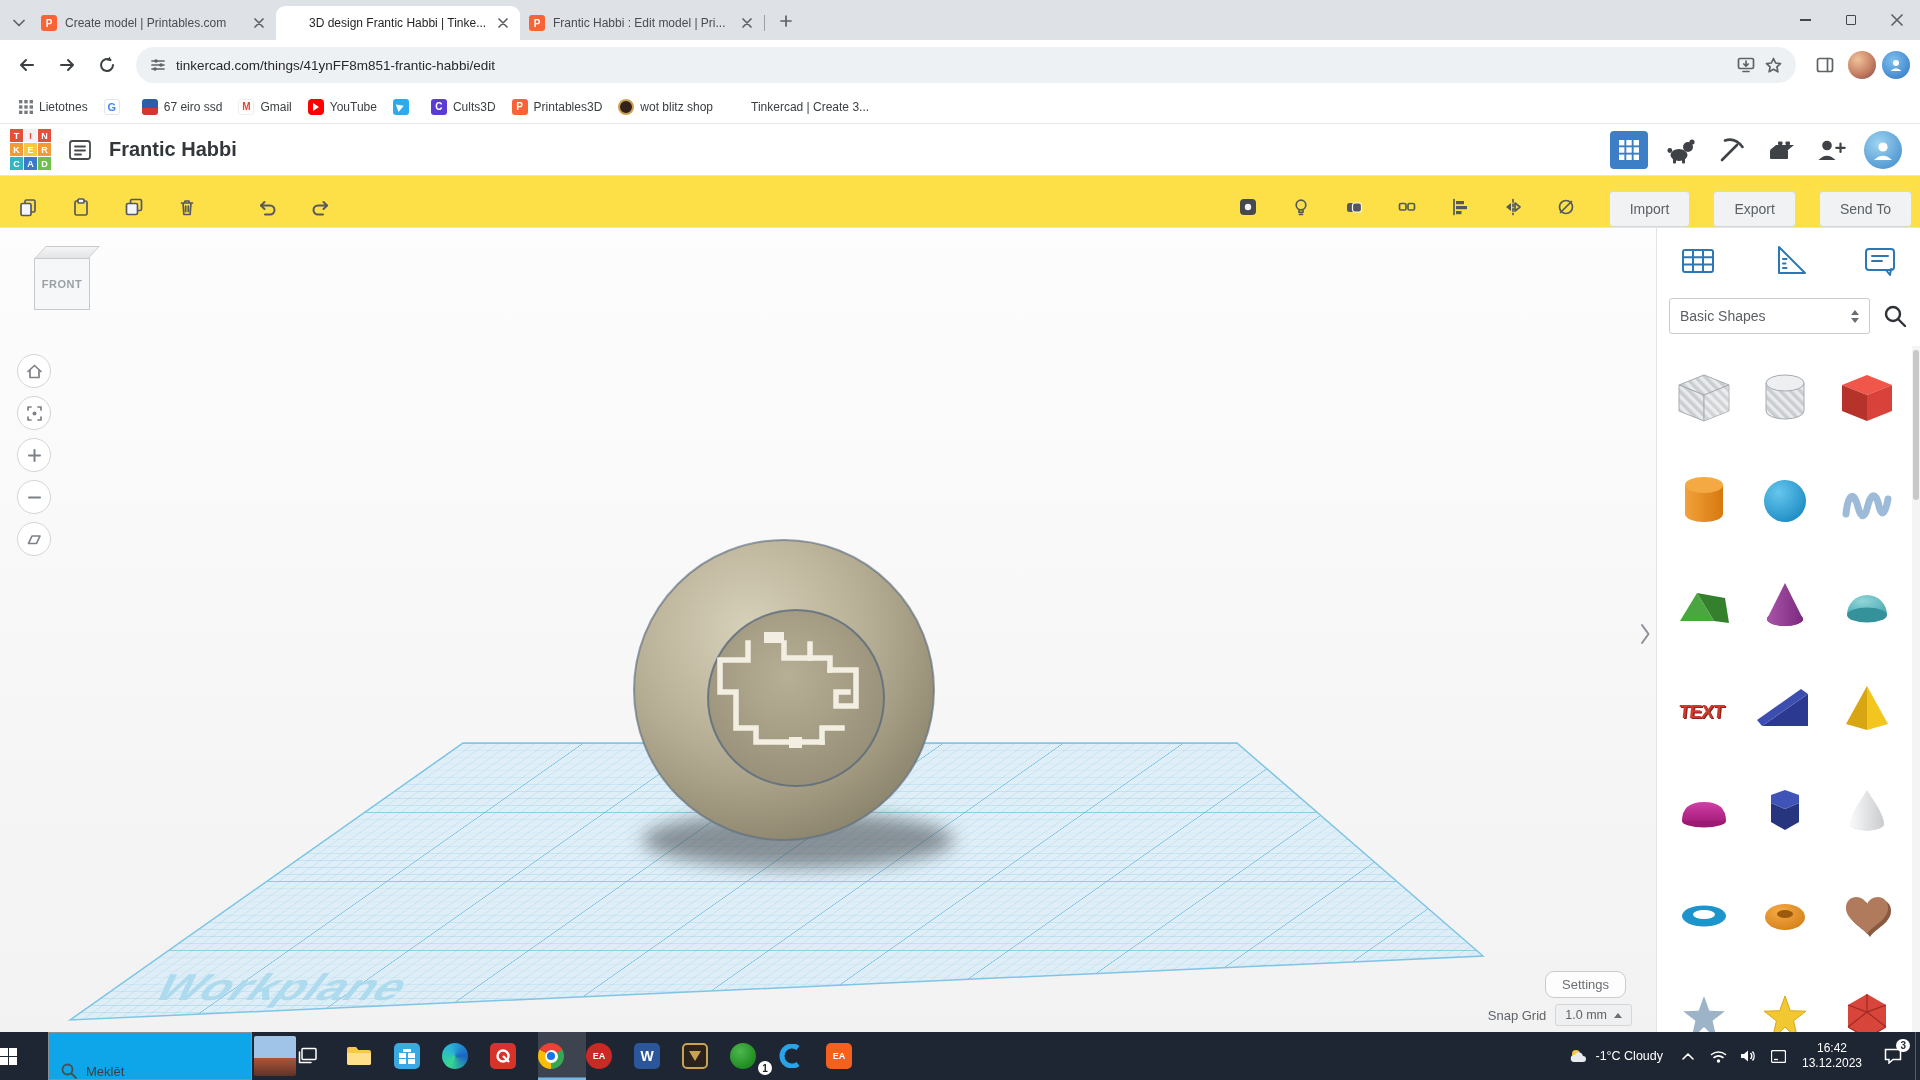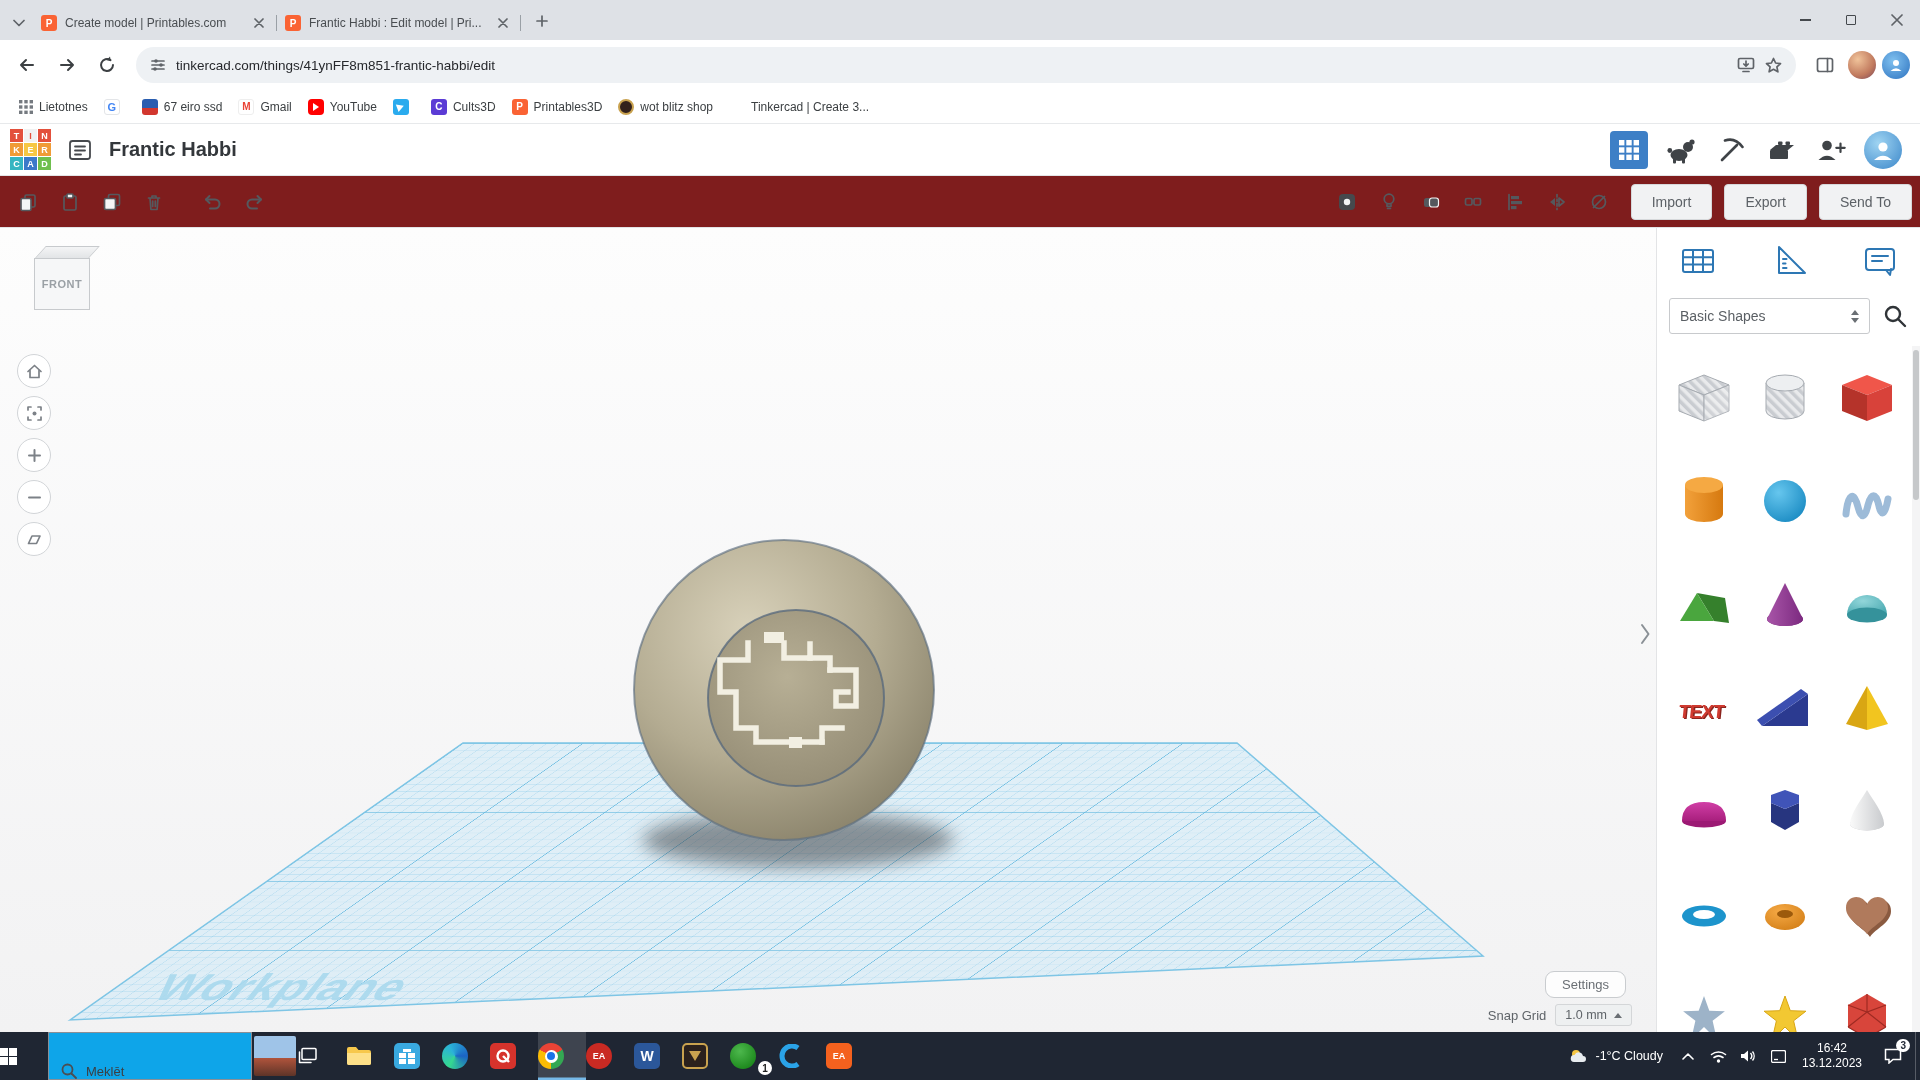--- a/index.html
+++ b/index.html
@@ -68,22 +68,22 @@
 .lg4{background:#f09b36}.lg5{background:#f6c744}.lg6{background:#f09b36}
 .lg7{background:#35b5c1}.lg8{background:#3b79c9}.lg9{background:#6fbf4e}
 #tctitle{font-size:20px;font-weight:bold;color:#33373b}
 .tcright{margin-left:auto;display:flex;align-items:center;gap:16px;padding-right:8px}
 .gridbtn{width:38px;height:38px;background:#3d7fc6;border-radius:4px;display:flex;align-items:center;justify-content:center}
 .hicon{width:34px;height:34px;display:flex;align-items:center;justify-content:center}
 .tcavatar{width:38px;height:38px;border-radius:50%;background:radial-gradient(circle at 38% 32%,#9fd4f2,#3a86c9);
   display:flex;align-items:center;justify-content:center;overflow:hidden}
 
 
-#toolbar{position:absolute;top:176px;left:0;width:100%;height:52px;background:#7f1d1d;
-  border-bottom:1px solid #e3e4e6;display:flex;align-items:center;padding:0 8px;gap:2px}
+#toolbar{position:absolute;top:176px;left:0;width:100%;height:52px;background:#fde047;
+  border-bottom:1px solid #e3e4e6;display:flex;align-items:flex-end;padding:0 8px;gap:13px}
 .toolbtn{width:40px;height:40px;display:flex;align-items:center;justify-content:center;border-radius:4px}
 .tspace{width:14px}
 .tflex{flex:1}
 .tbbtn{height:36px;padding:0 20px;background:#f1f2f3;border:1px solid #d6d8da;border-radius:4px;
   font-size:14px;color:#5c6166;display:flex;align-items:center;margin-left:10px}
 
 
 #viewport{position:absolute;top:228px;left:0;width:1656px;height:804px;
   background:linear-gradient(180deg,#fdfdfd 0%,#f2f2f3 100%);overflow:hidden}
 #scene{position:absolute;inset:0}
@@ -287,20 +287,34 @@
   </div>
   <div class="tab">
     <span class="fv fv-printables">P</span>
     <span class="title">Create model | Printables.com</span>
     <span class="tclose">
           <svg width="10" height="10">
             <path class="icb" d="M1 1 L9 9 M9 1 L1 9"></path>
           </svg>
         </span>
     <span class="sep"></span>
+  </div>
+  <div class="tab active">
+    <span class="fv fv-tcgrid">
+          <i></i>
+          <i></i>
+          <i></i>
+          <i></i>
+        </span>
+    <span class="title">3D design Frantic Habbi | Tinke...</span>
+    <span class="tclose">
+          <svg width="10" height="10">
+            <path class="icb" d="M1 1 L9 9 M9 1 L1 9"></path>
+          </svg>
+        </span>
   </div>
   <div class="tab">
     <span class="fv fv-printables">P</span>
     <span class="title">Frantic Habbi : Edit model | Pri...</span>
     <span class="tclose">
           <svg width="10" height="10">
             <path class="icb" d="M1 1 L9 9 M9 1 L1 9"></path>
           </svg>
         </span>
     <span class="sep"></span>

